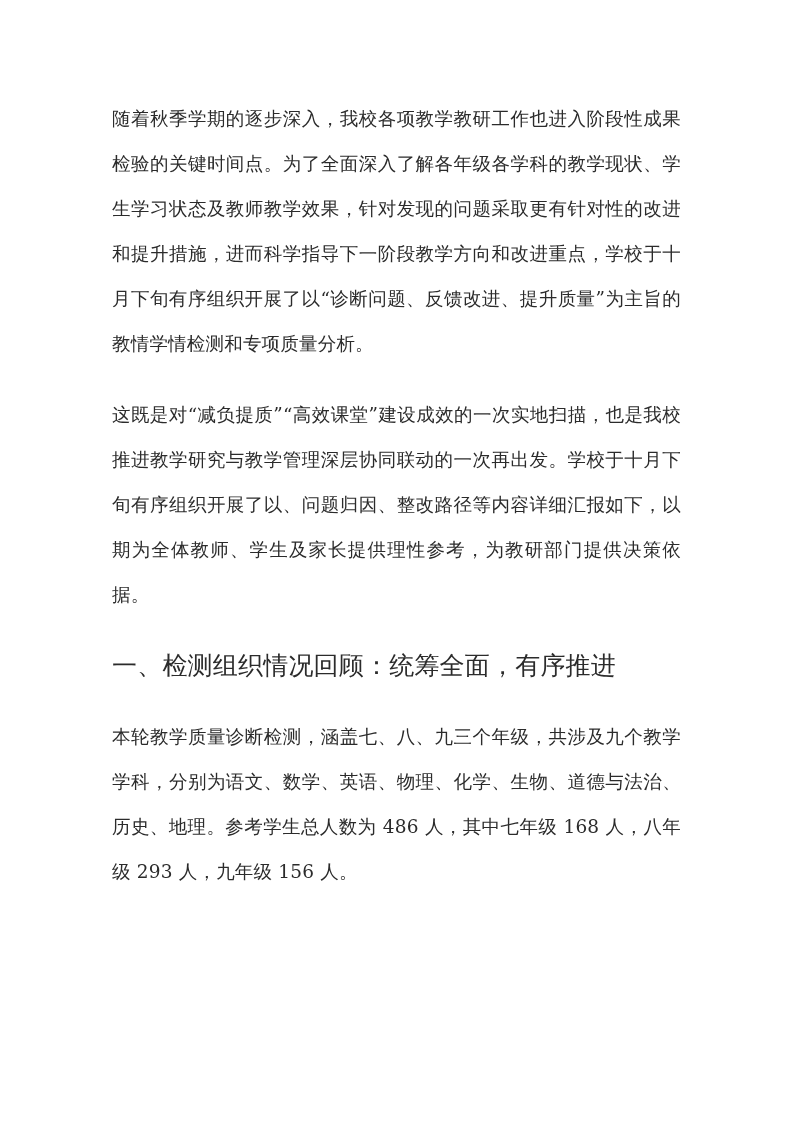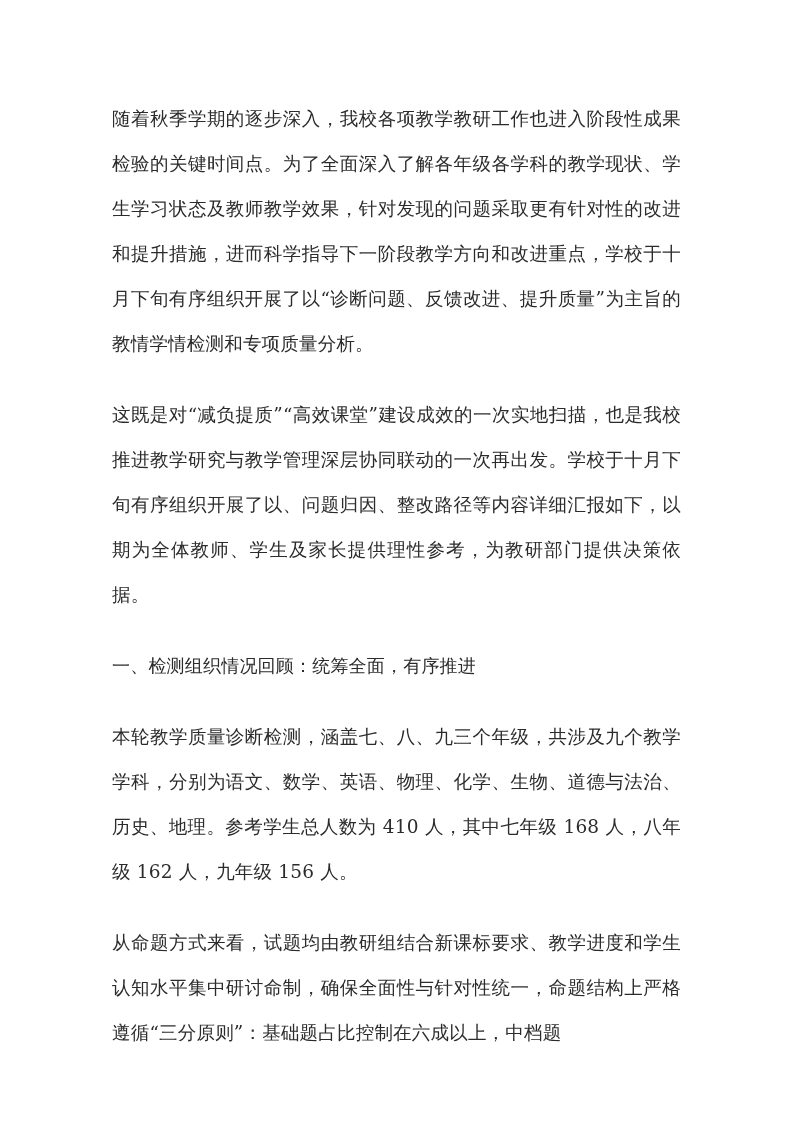--- a/index.html
+++ b/index.html
@@ -26,31 +26,30 @@
     color: #2b2b2b;
     text-align: justify;
     text-justify: inter-ideograph;
     letter-spacing: 0.2px;
   }
   p.para:last-child {
     margin-bottom: 0;
   }
   p.heading {
     margin: 0 0 26px 0;
-    font-size: 18px;
+    font-size: 25px;
     line-height: 45px;
     color: #2b2b2b;
     text-align: left;
     letter-spacing: 0.2px;
   }
 </style>
 </head>
 <body>
 
 <div class="page">
   <div class="doc-body">
     <p class="para">随着秋季学期的逐步深入，我校各项教学教研工作也进入阶段性成果检验的关键时间点。为了全面深入了解各年级各学科的教学现状、学生学习状态及教师教学效果，针对发现的问题采取更有针对性的改进和提升措施，进而科学指导下一阶段教学方向和改进重点，学校于十月下旬有序组织开展了以“诊断问题、反馈改进、提升质量”为主旨的教情学情检测和专项质量分析。</p>
     <p class="para">这既是对“减负提质”“高效课堂”建设成效的一次实地扫描，也是我校推进教学研究与教学管理深层协同联动的一次再出发。学校于十月下旬有序组织开展了以、问题归因、整改路径等内容详细汇报如下，以期为全体教师、学生及家长提供理性参考，为教研部门提供决策依据。</p>
     <p class="heading">一、检测组织情况回顾：统筹全面，有序推进</p>
-    <p class="para">本轮教学质量诊断检测，涵盖七、八、九三个年级，共涉及九个教学学科，分别为语文、数学、英语、物理、化学、生物、道德与法治、历史、地理。参考学生总人数为 410 人，其中七年级 168 人，八年级 162 人，九年级 156 人。</p>
-    <p class="para">从命题方式来看，试题均由教研组结合新课标要求、教学进度和学生认知水平集中研讨命制，确保全面性与针对性统一，命题结构上严格遵循“三分原则”：基础题占比控制在六成以上，中档题</p>
+    <p class="para">本轮教学质量诊断检测，涵盖七、八、九三个年级，共涉及九个教学学科，分别为语文、数学、英语、物理、化学、生物、道德与法治、历史、地理。参考学生总人数为 486 人，其中七年级 168 人，八年级 293 人，九年级 156 人。</p>
   </div>
 </div>
 
 </body></html>

